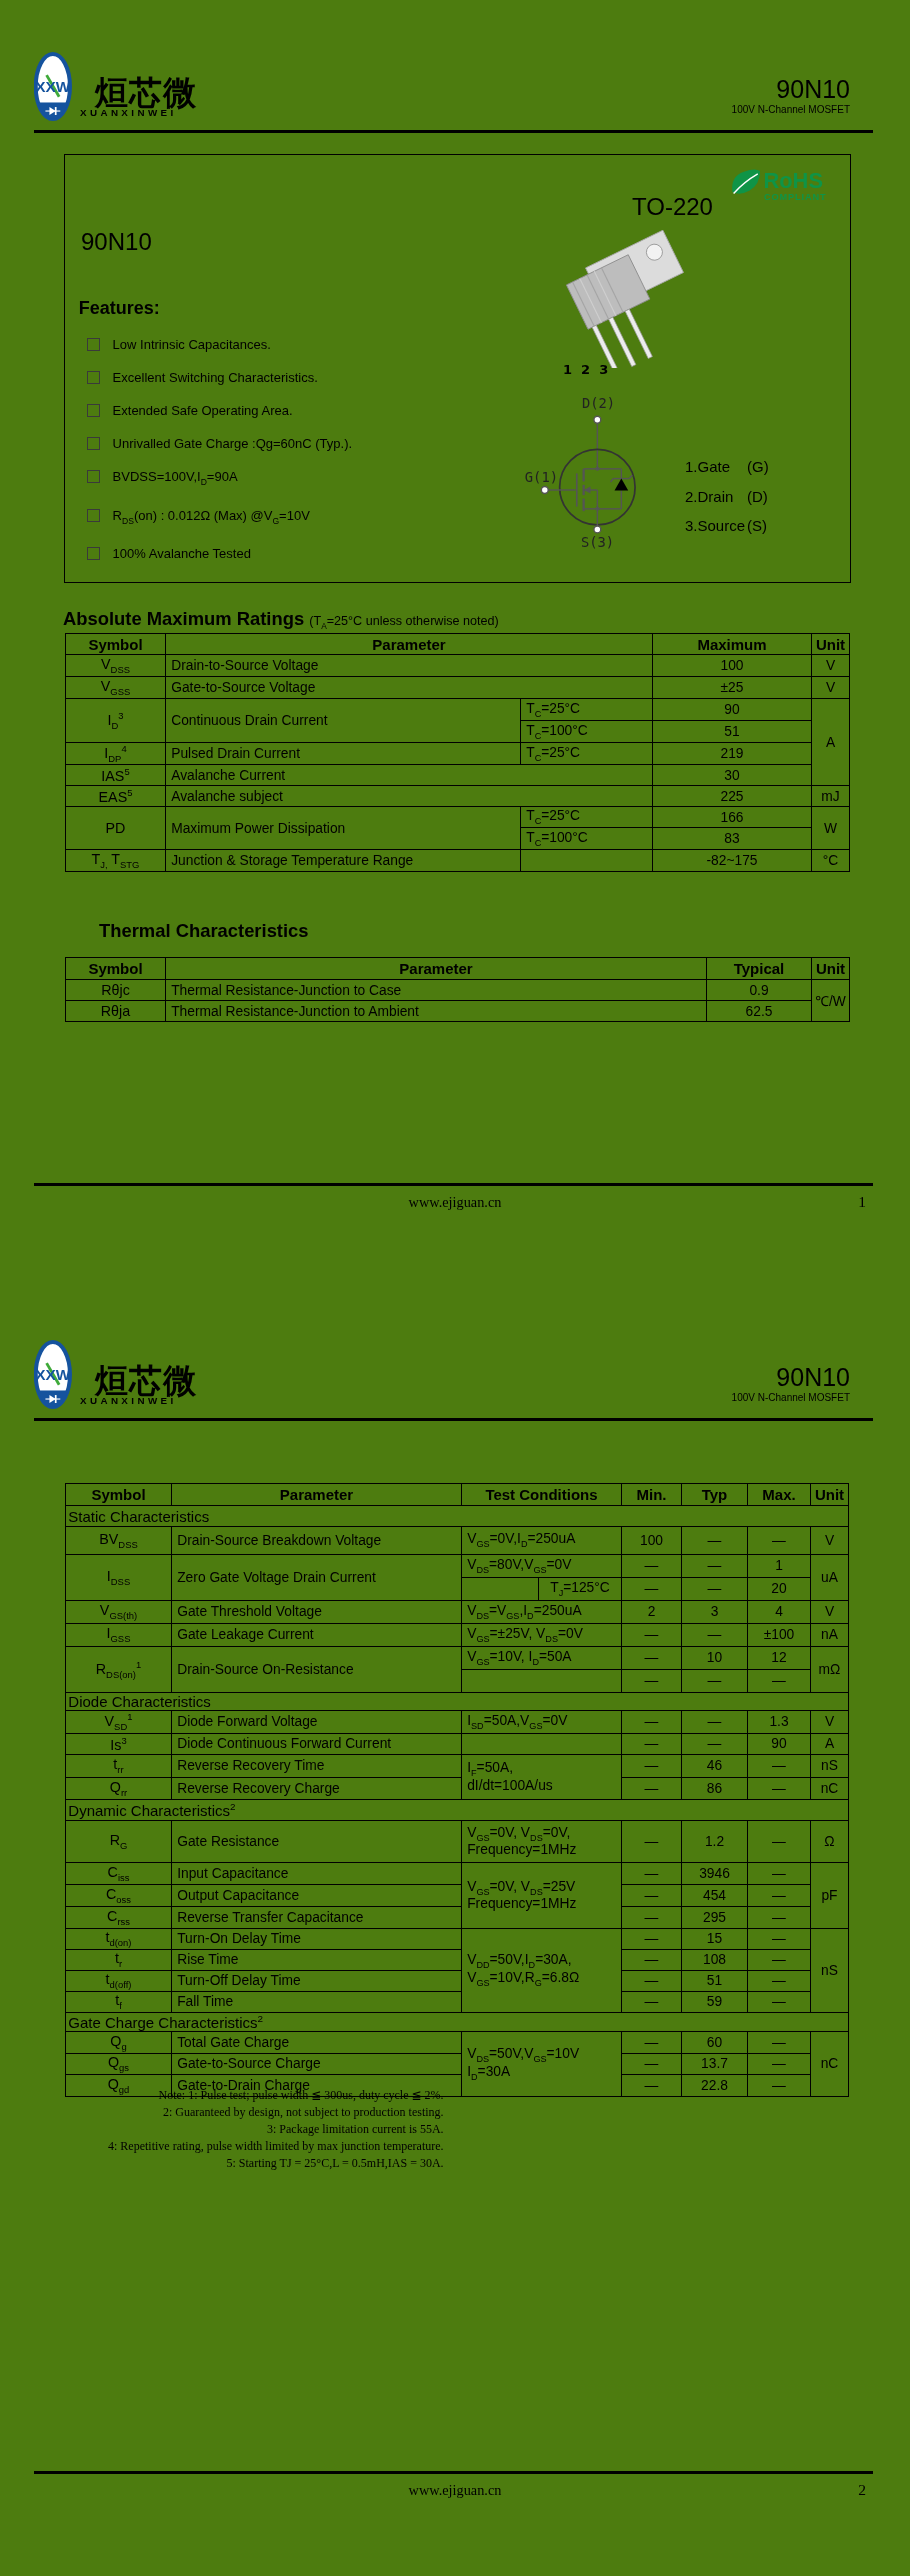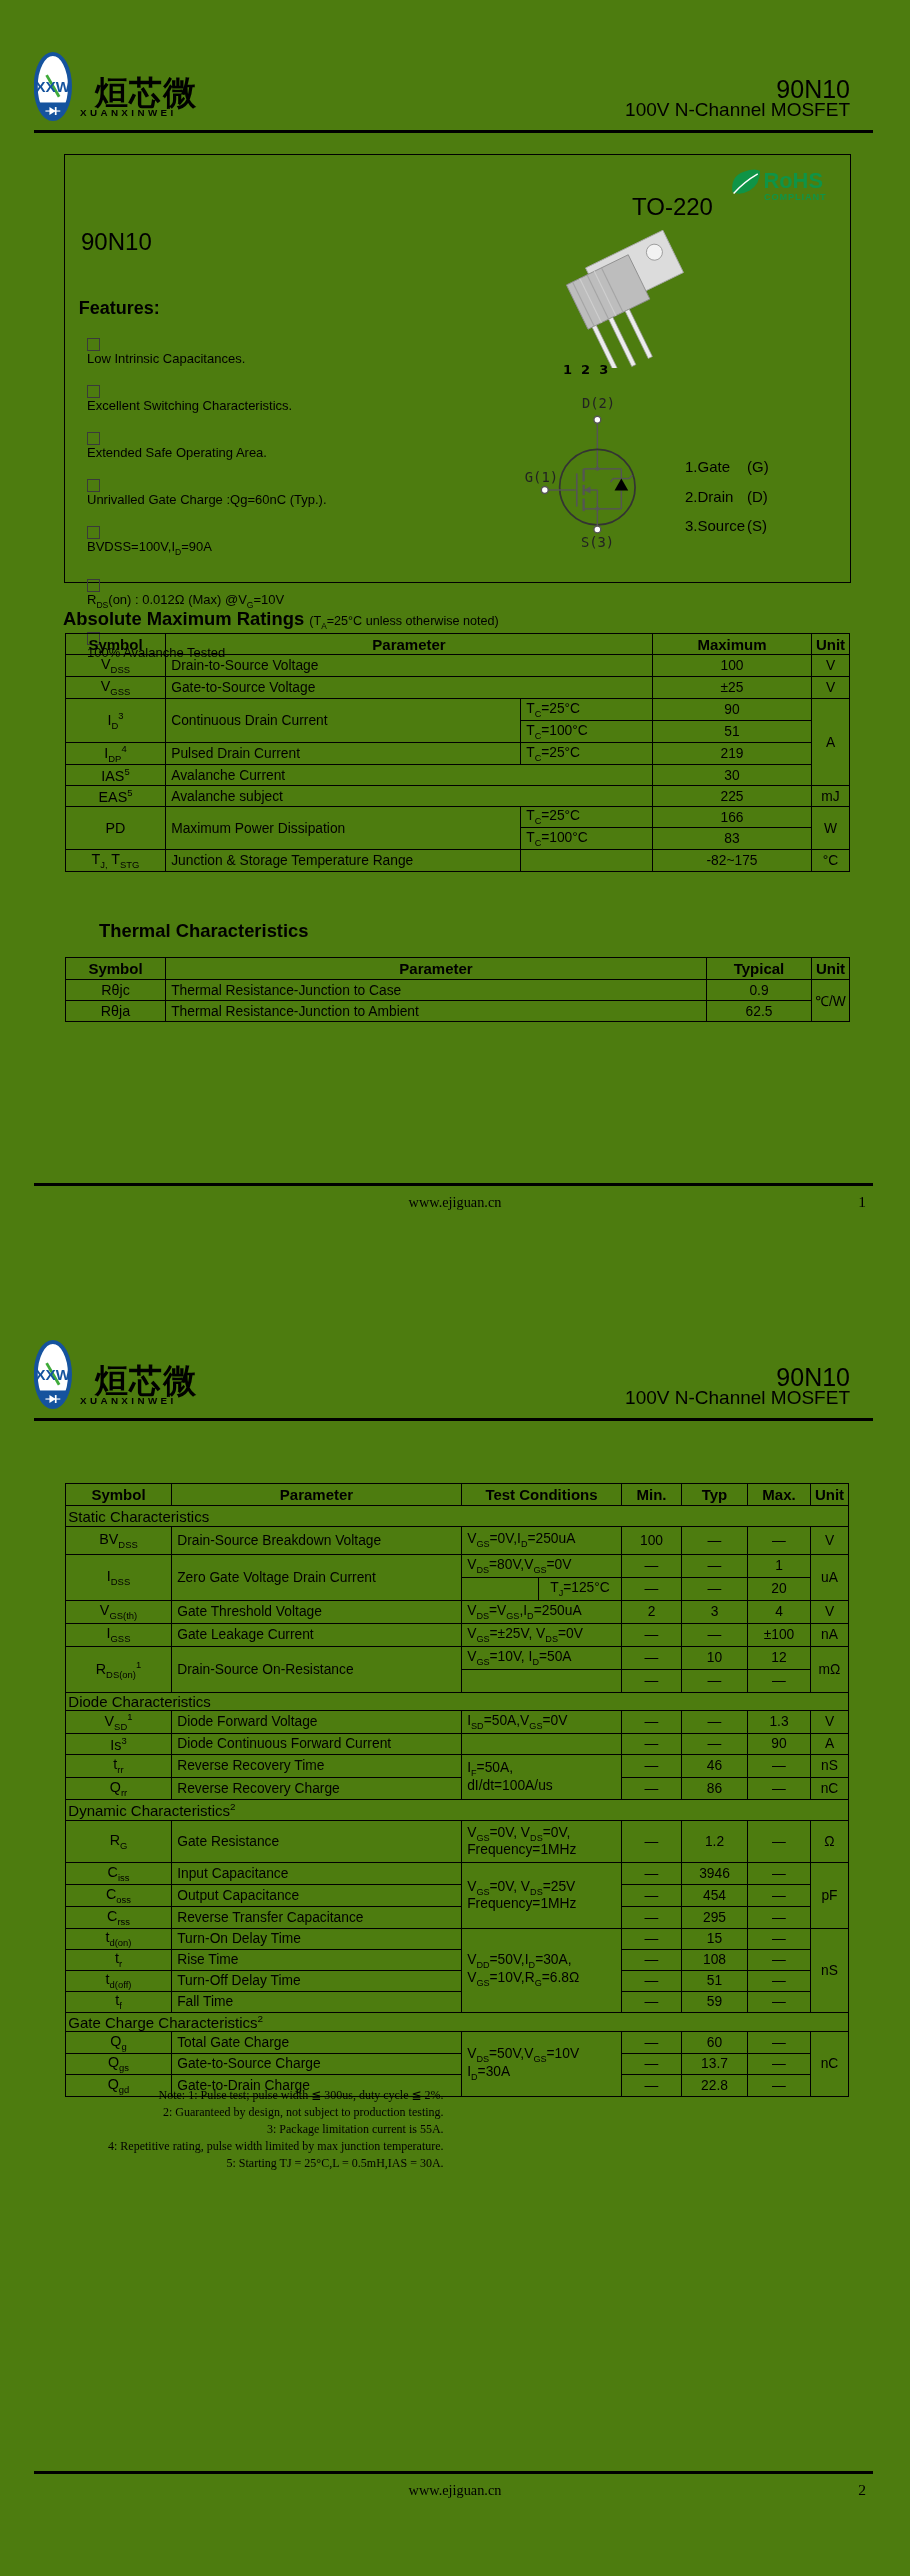--- a/index.html
+++ b/index.html
@@ -5,31 +5,31 @@
   html,body{margin:0;padding:0;background:#fff;}
   body{width:910px;font-family:"Liberation Sans",sans-serif;color:#000;}
   .page{position:relative;width:910px;height:1288px;background:#4d7c0f;overflow:hidden;}
   
   .hdr-rule{position:absolute;left:34px;top:130px;width:839px;height:3.4px;background:#000;}
   .brand{position:absolute;left:34px;top:50px;width:207px;height:77px;}
   .brand-cn{position:absolute;left:45px;top:20.7px;font-size:33px;font-weight:bold;letter-spacing:1.1px;font-family:"DejaVu Sans",sans-serif;margin-left:16px;}
   .brand-en{position:absolute;left:46px;top:57px;font-size:9.8px;font-weight:bold;letter-spacing:3.4px;}
   .part-head{position:absolute;right:60px;top:76px;text-align:right;}
   .part-head .pn{font-size:25px;line-height:26px;}
-  .part-head .sub{font-size:19px;line-height:16px;}
+  .part-head .sub{font-size:10px;line-height:16px;}
   
   .ftr-rule{position:absolute;left:34px;top:1183px;width:839px;height:2.9px;background:#000;}
   .ftr-url{position:absolute;left:0;top:1194px;width:100%;text-align:center;font-family:"Liberation Serif",serif;font-size:14.3px;}
   .ftr-page{position:absolute;right:44px;top:1193px;font-family:"Liberation Serif",serif;font-size:15.5px;}
   
   .pbox{position:absolute;left:64px;top:154px;width:785px;height:427px;border:1.7px solid #000;}
   .pbox-part{position:absolute;left:16px;top:73px;font-size:24px;}
   .feat-title{position:absolute;left:13.8px;top:143px;font-size:18px;font-weight:bold;}
   .feat-list{position:absolute;left:22px;top:182px;width:436px;}
-  .feat-item{display:flex;align-items:flex-start;margin-bottom:18px;font-size:13px;line-height:15px;flex-direction:column;}
+  .feat-item{display:flex;align-items:flex-start;margin-bottom:18px;font-size:13px;line-height:15px;}
   .chk{flex:0 0 auto;width:11px;height:11px;border:1.1px solid #3a3a3a;margin-right:12.6px;margin-top:1.1px;}
   .pkg-name{position:absolute;left:470px;top:38px;width:275px;text-align:center;font-size:24px;}
   .rohs{position:absolute;left:664px;top:11.5px;width:115px;height:38px;}
   .pins123{position:absolute;left:498px;top:207px;font-size:13px;font-weight:bold;white-space:pre;font-family:"DejaVu Sans",sans-serif;}
   .pkg-img{position:absolute;left:482px;top:75px;}
   .schem{position:absolute;left:459px;top:259px;}
   .schem-lbl{position:absolute;font-family:"DejaVu Sans Mono",monospace;font-size:13.8px;color:#222;}
   .lbl-d{left:505px;top:240px;width:57px;text-align:center;}
   .lbl-g{left:441px;top:314px;width:52px;text-align:right;}
   .lbl-s{left:504px;top:379px;width:57px;text-align:center;}

